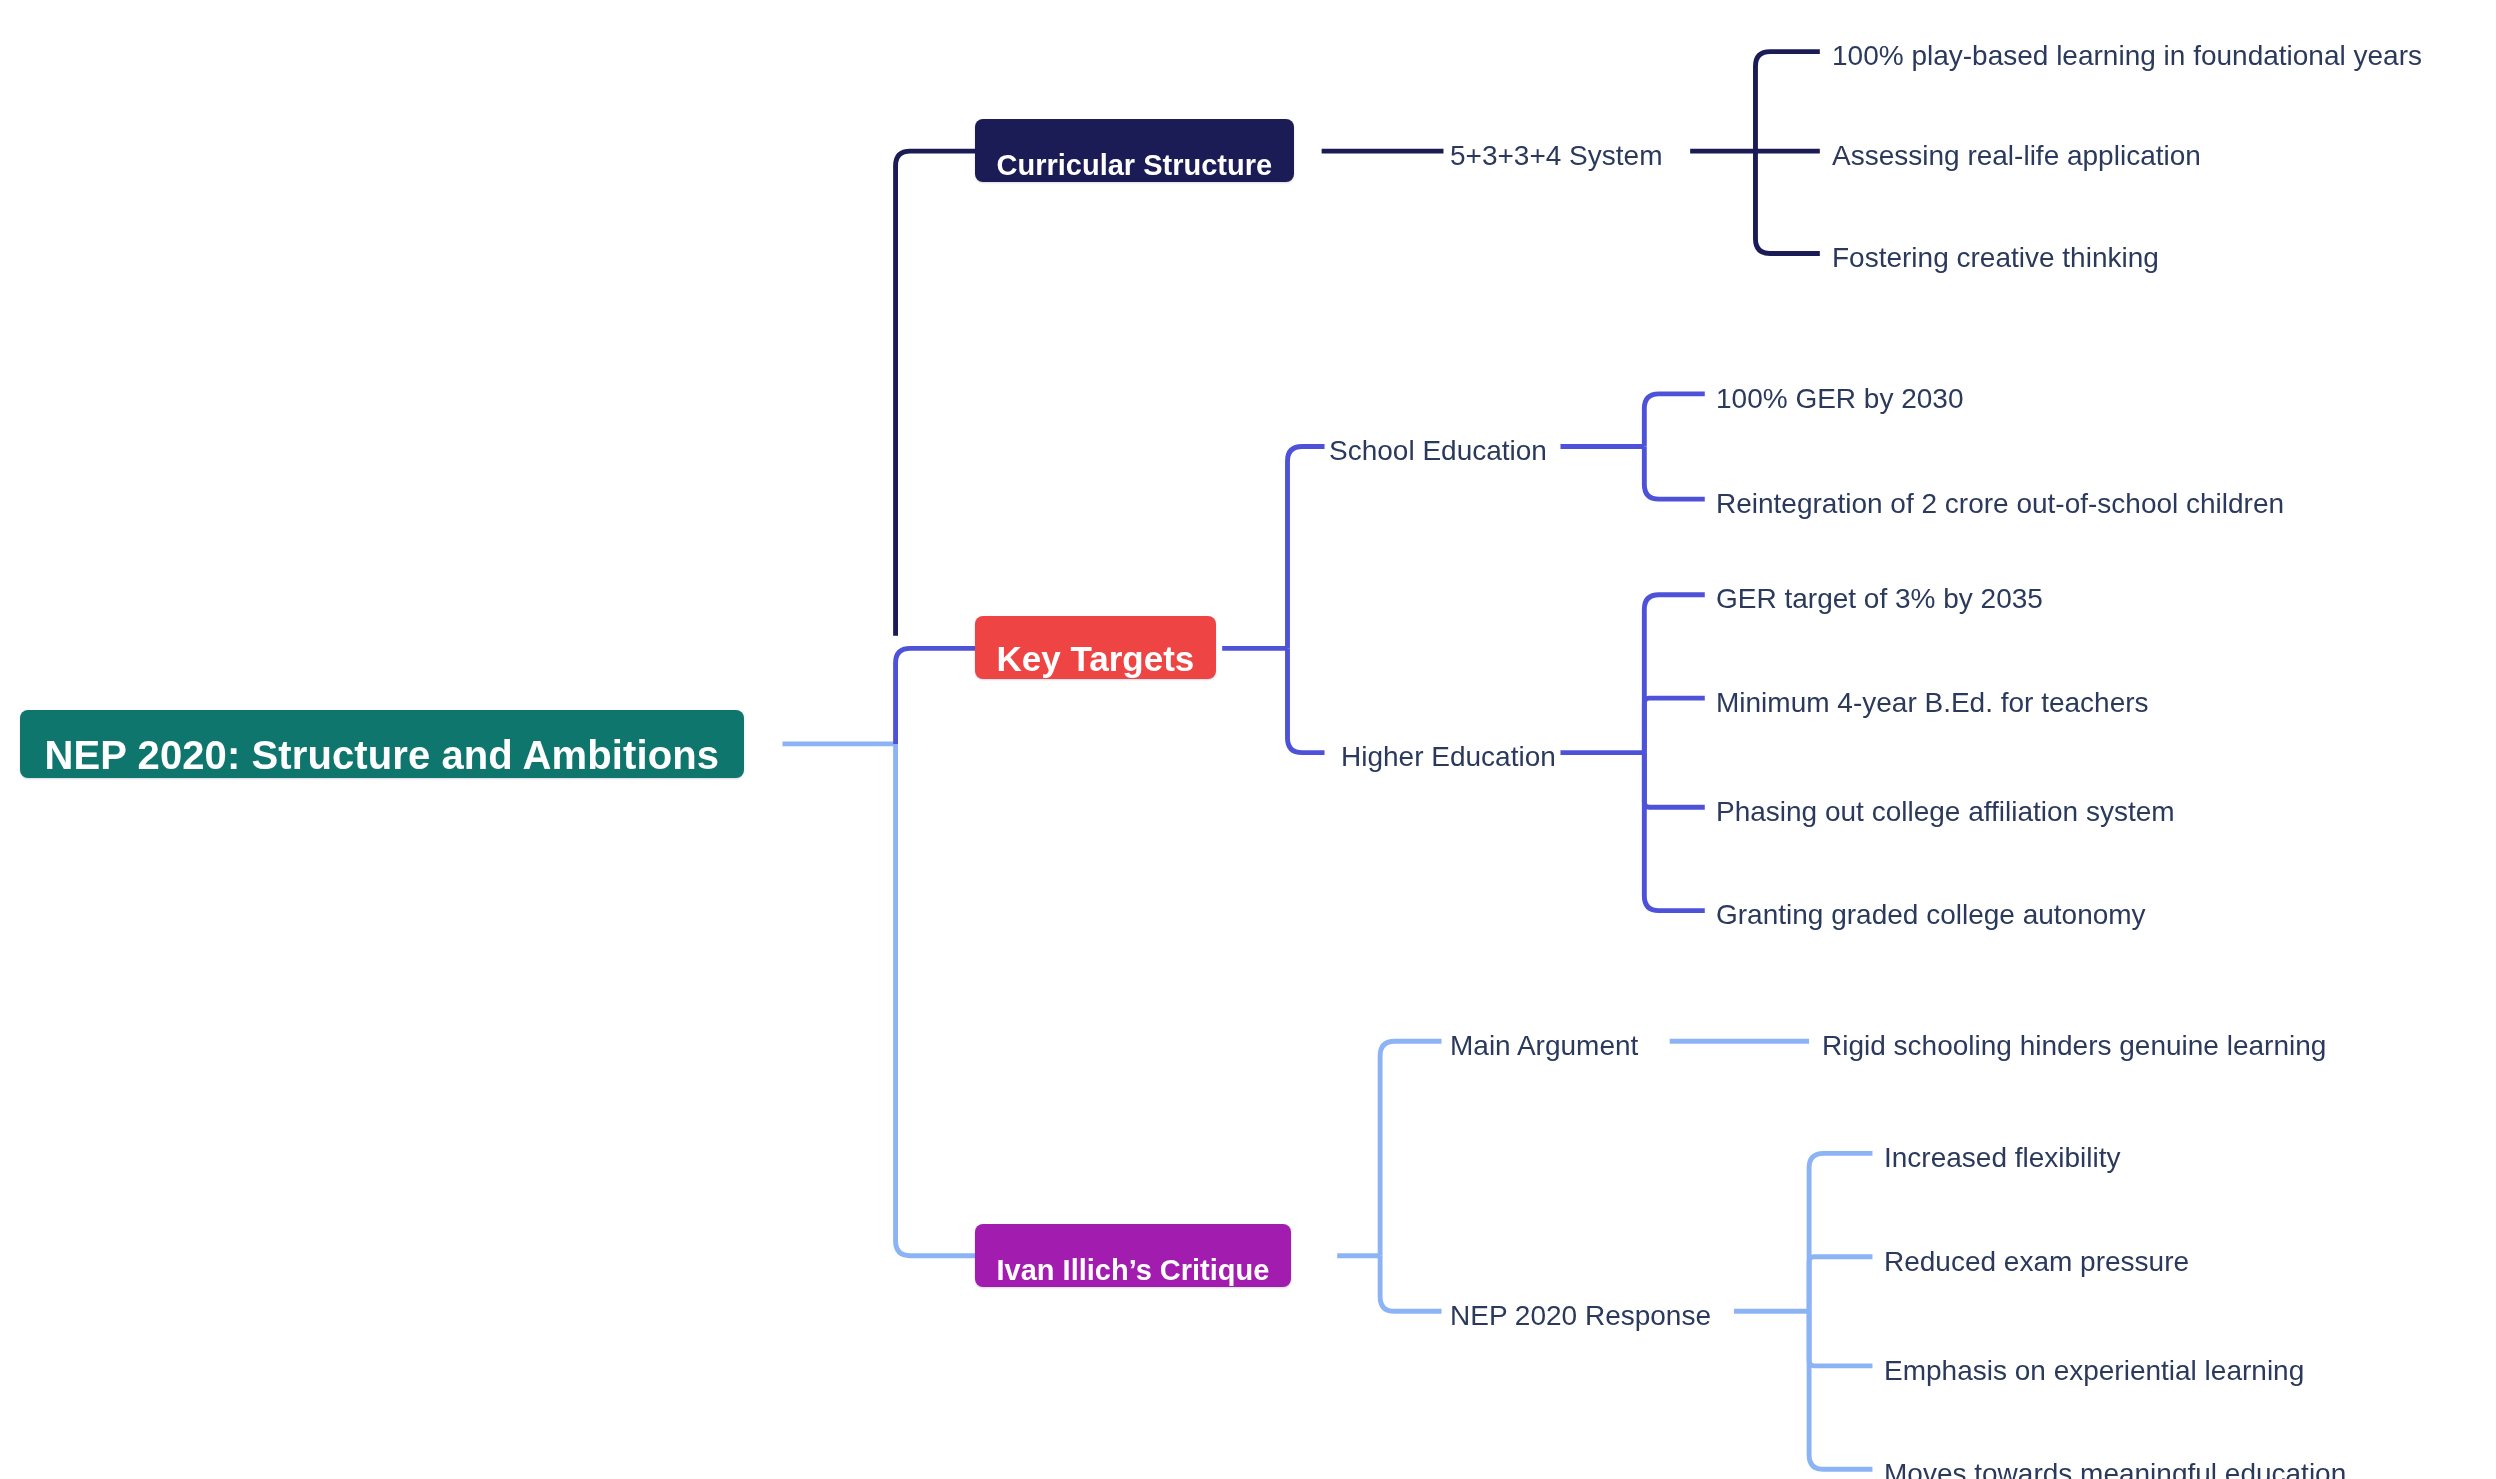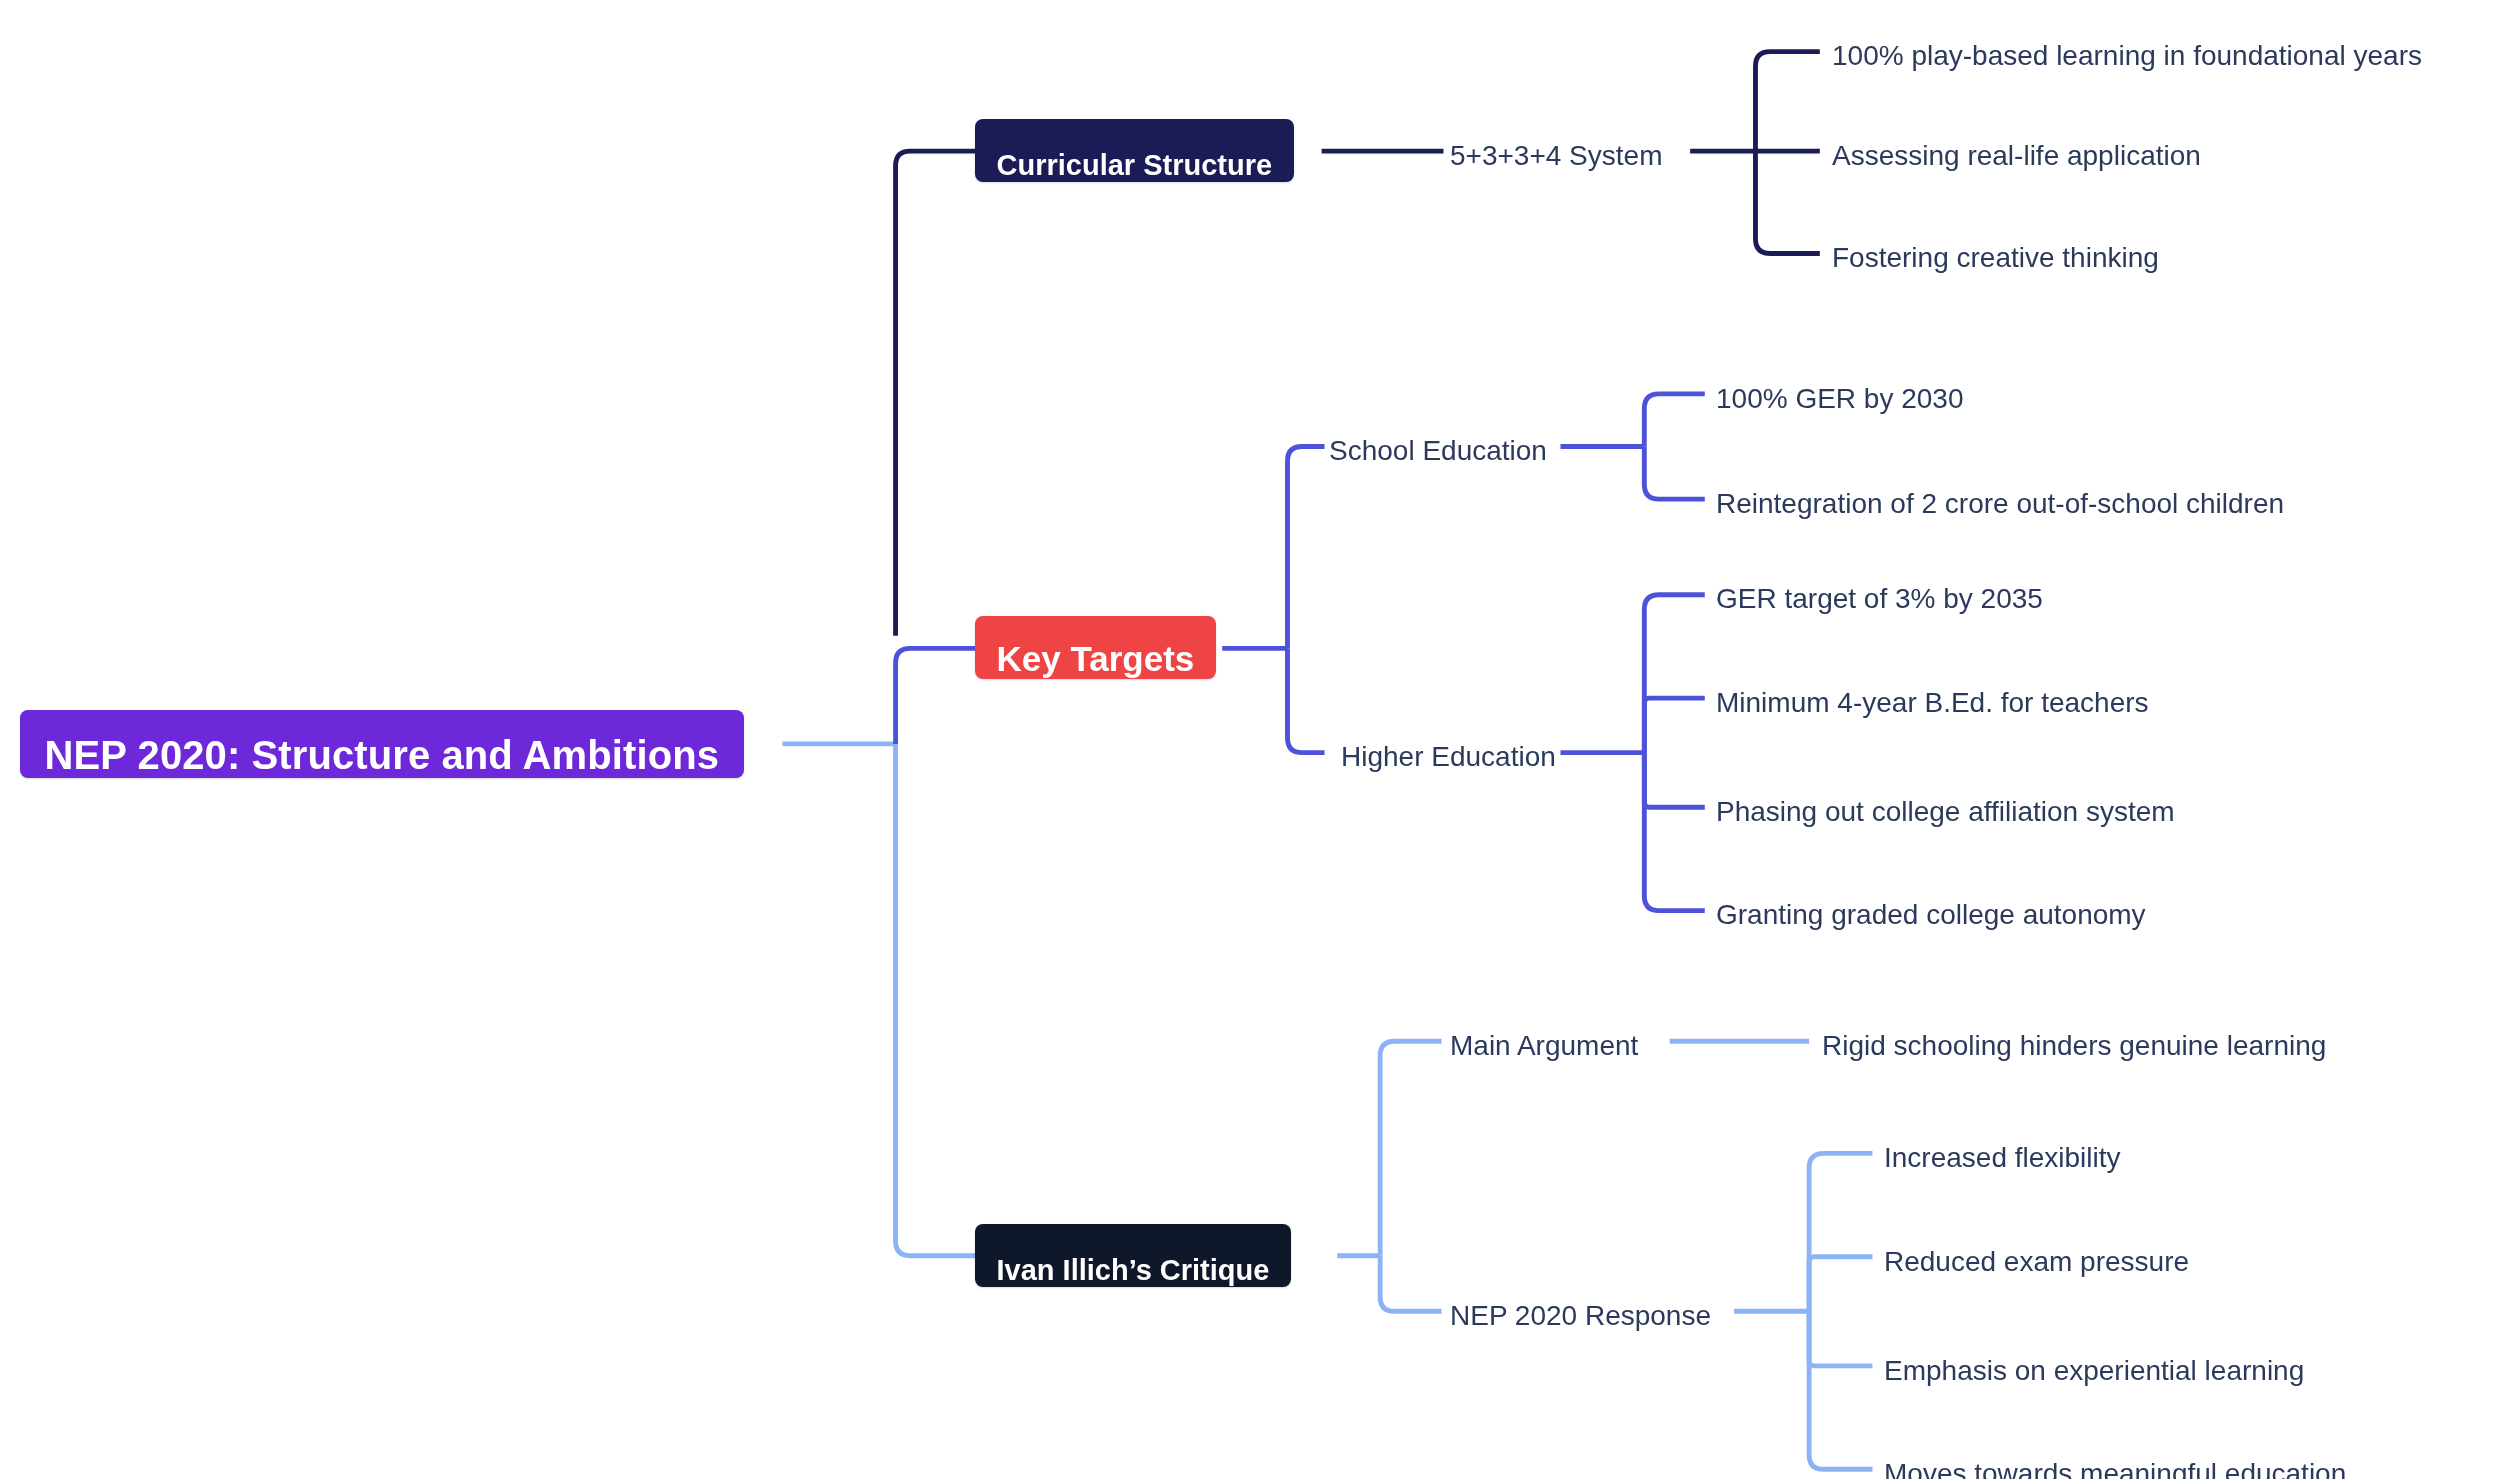--- a/index.html
+++ b/index.html
@@ -30,37 +30,37 @@
   }
   
   .pill {
     border-radius: 8px;
     color: #ffffff;
     font-weight: bold;
     justify-content: center;
     box-shadow: 0 1px 2px rgba(30, 40, 90, 0.18);
   }
   .pill-root {
-    background: #6d28d9;
+    background: #0f766e;
     font-size: 40px;
     letter-spacing: 0.1px;
     padding: 0 25px;
   }
   .pill-b1 {
     background: #1b1b55;
     font-size: 29px;
     padding: 0 21.5px;
   }
   .pill-b2 {
     background: #ef4444;
     font-size: 35px;
     padding: 0 21.5px;
   }
   .pill-b3 {
-    background: #0f172a;
+    background: #a21caf;
     font-size: 29px;
     padding: 0 21.5px;
   }
   
   .plain {
     color: #2b3a5c;
     font-size: 28px;
     font-weight: normal;
   }
 </style>

